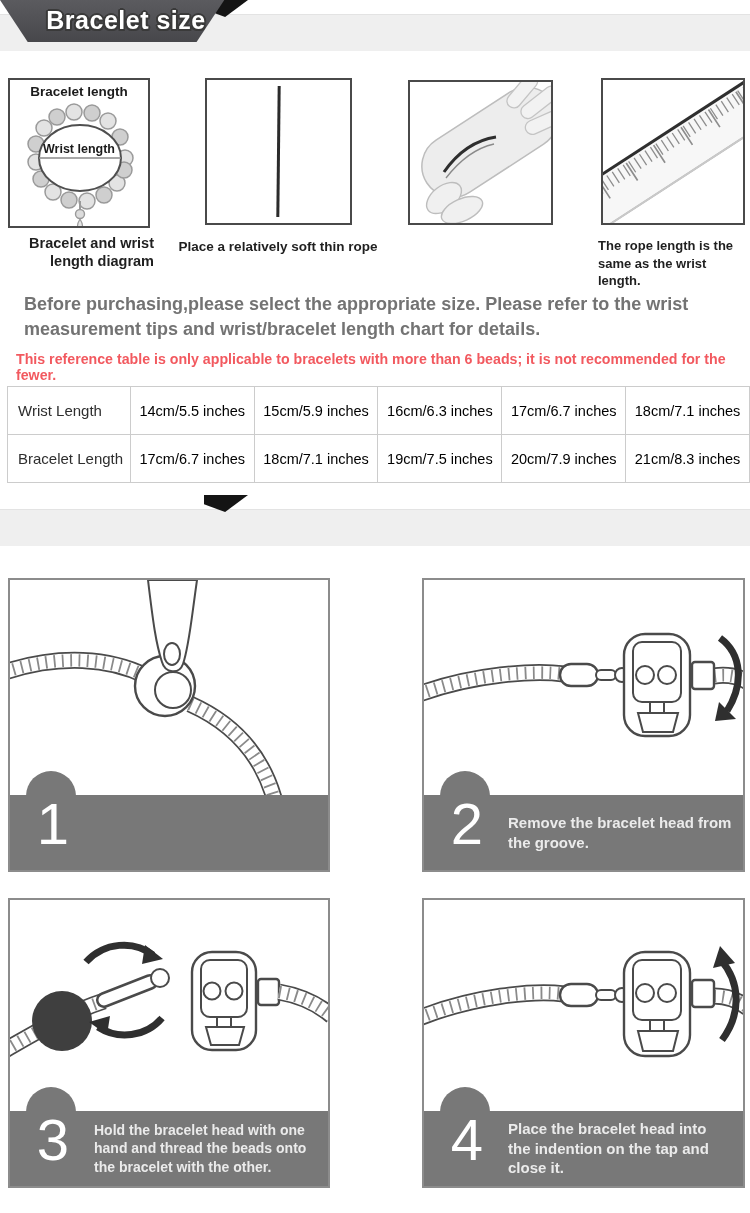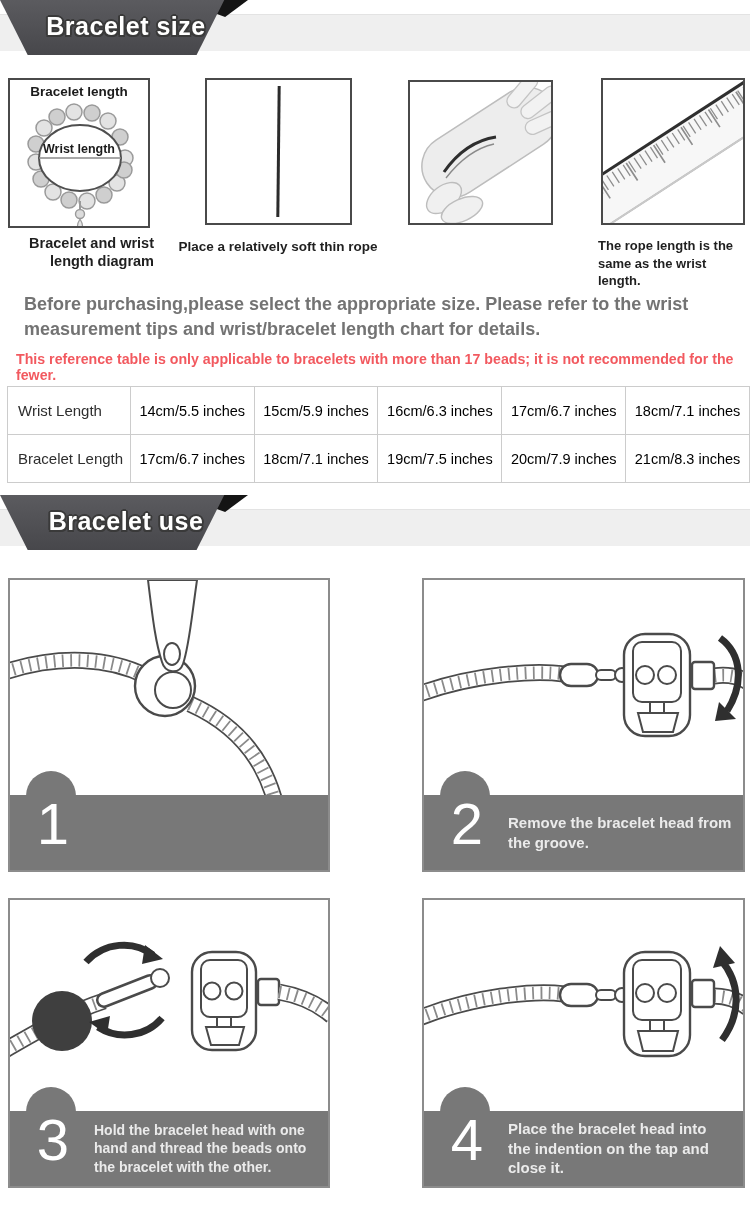--- a/index.html
+++ b/index.html
@@ -4,21 +4,21 @@
 <style>
   html,body{margin:0;padding:0;background:#fff;}
   body{font-family:"Liberation Sans", sans-serif;}
   #canvas{position:relative;width:750px;height:1213px;background:#ffffff;overflow:hidden;}
 
   
   .banner{position:absolute;left:0;width:750px;height:60px;}
   .banner .strip{position:absolute;left:0;top:14px;width:750px;height:36px;background:#efefef;border-top:1px solid #e3e3e3;}
   .banner .fold{position:absolute;left:204px;top:0;width:44px;height:17px;background:#141414;
     clip-path:polygon(0 0,100% 0,48% 100%,0 55%);}
-  .banner .trap{position:absolute;left:0;top:0;width:252px;height:55px;
+  .banner .trap{position:absolute;left:0;top:0;width:252px;height:42px;
     background:linear-gradient(#5b5b5f,#47474b);
     clip-path:polygon(0 0,89% 0,78% 100%,11% 100%);
     display:flex;align-items:center;justify-content:center;}
   .banner .title{color:#ffffff;font-size:25px;font-weight:bold;letter-spacing:.5px;padding-bottom:2px;
     text-shadow:2px 0 0 #3a3a3a,-2px 0 0 #3a3a3a,0 2px 0 #3a3a3a,0 -2px 0 #3a3a3a,1.5px 1.5px 0 #3a3a3a,-1.5px 1.5px 0 #3a3a3a,1.5px -1.5px 0 #3a3a3a,-1.5px -1.5px 0 #3a3a3a;}
 
   
   .mbox{position:absolute;background:#fff;border:2px solid #4a4a4a;}
   .mcap{position:absolute;font-weight:bold;color:#1f1f1f;}
   .inlabel{position:absolute;font-weight:bold;color:#1b1b1b;text-align:center;}
@@ -119,21 +119,21 @@
         <line x1="-45" y1="52" x2="185" y2="52" stroke="#2f2f2f" stroke-width="3"></line>
         <path d="M-45,62 L185,62" stroke="#8d8d8d" stroke-width="13" stroke-dasharray="1.3 5.2" fill="none"></path>
         <path d="M-42,66 L185,66" stroke="#8d8d8d" stroke-width="21" stroke-dasharray="1.7 31" fill="none"></path>
         <line x1="-45" y1="98" x2="185" y2="98" stroke="#c9c9c9" stroke-width="2"></line>
       </g>
     </svg>
   </div>
   <div class="mcap" style="left:598px;top:237px;width:152px;font-size:13px;line-height:1.35;">The rope length is the same as the wrist length.</div>
 
   <div class="intro">Before purchasing,please select the appropriate size. Please refer to the wrist measurement tips and wrist/bracelet length chart for details.</div>
-  <div class="notice">This reference table is only applicable to bracelets with more than 17 beads; it is not recommended for the fewer.</div>
+  <div class="notice">This reference table is only applicable to bracelets with more than 6 beads; it is not recommended for the fewer.</div>
 
   <table class="size">
     <tbody>
         <tr>
       <td class="hd">Wrist Length</td>
       <td class="c">14cm/5.5 inches</td>
       <td class="c">15cm/5.9 inches</td>
       <td class="c">16cm/6.3 inches</td>
       <td class="c">17cm/6.7 inches</td>
       <td class="c">18cm/7.1 inches</td>
@@ -145,23 +145,20 @@
       <td class="c">19cm/7.5 inches</td>
       <td class="c">20cm/7.9 inches</td>
       <td class="c">21cm/8.3 inches</td>
     </tr>
   </tbody>
     </table>
 
   <div class="banner" style="top:495px;">
     <div class="strip"></div>
     <div class="fold"></div>
-    <div class="trap">
-      <span class="title">Bracelet use</span>
-    </div>
   </div>
 
   <div class="panel" style="left:8px;top:578px;width:318px;height:290px;">
     <svg class="illus" width="318" height="215" viewBox="0 0 318 215">
       <path class="rope-e" d="M-5,92 C50,74 100,78 136,96"></path>
       <path class="rope-b" d="M-5,92 C50,74 100,78 136,96"></path>
       <path class="rope-h" d="M-5,92 C50,74 100,78 136,96"></path>
       <path class="rope-e" d="M180,124 C225,144 252,177 264,218"></path>
       <path class="rope-b" d="M180,124 C225,144 252,177 264,218"></path>
       <path class="rope-h" d="M180,124 C225,144 252,177 264,218"></path>

